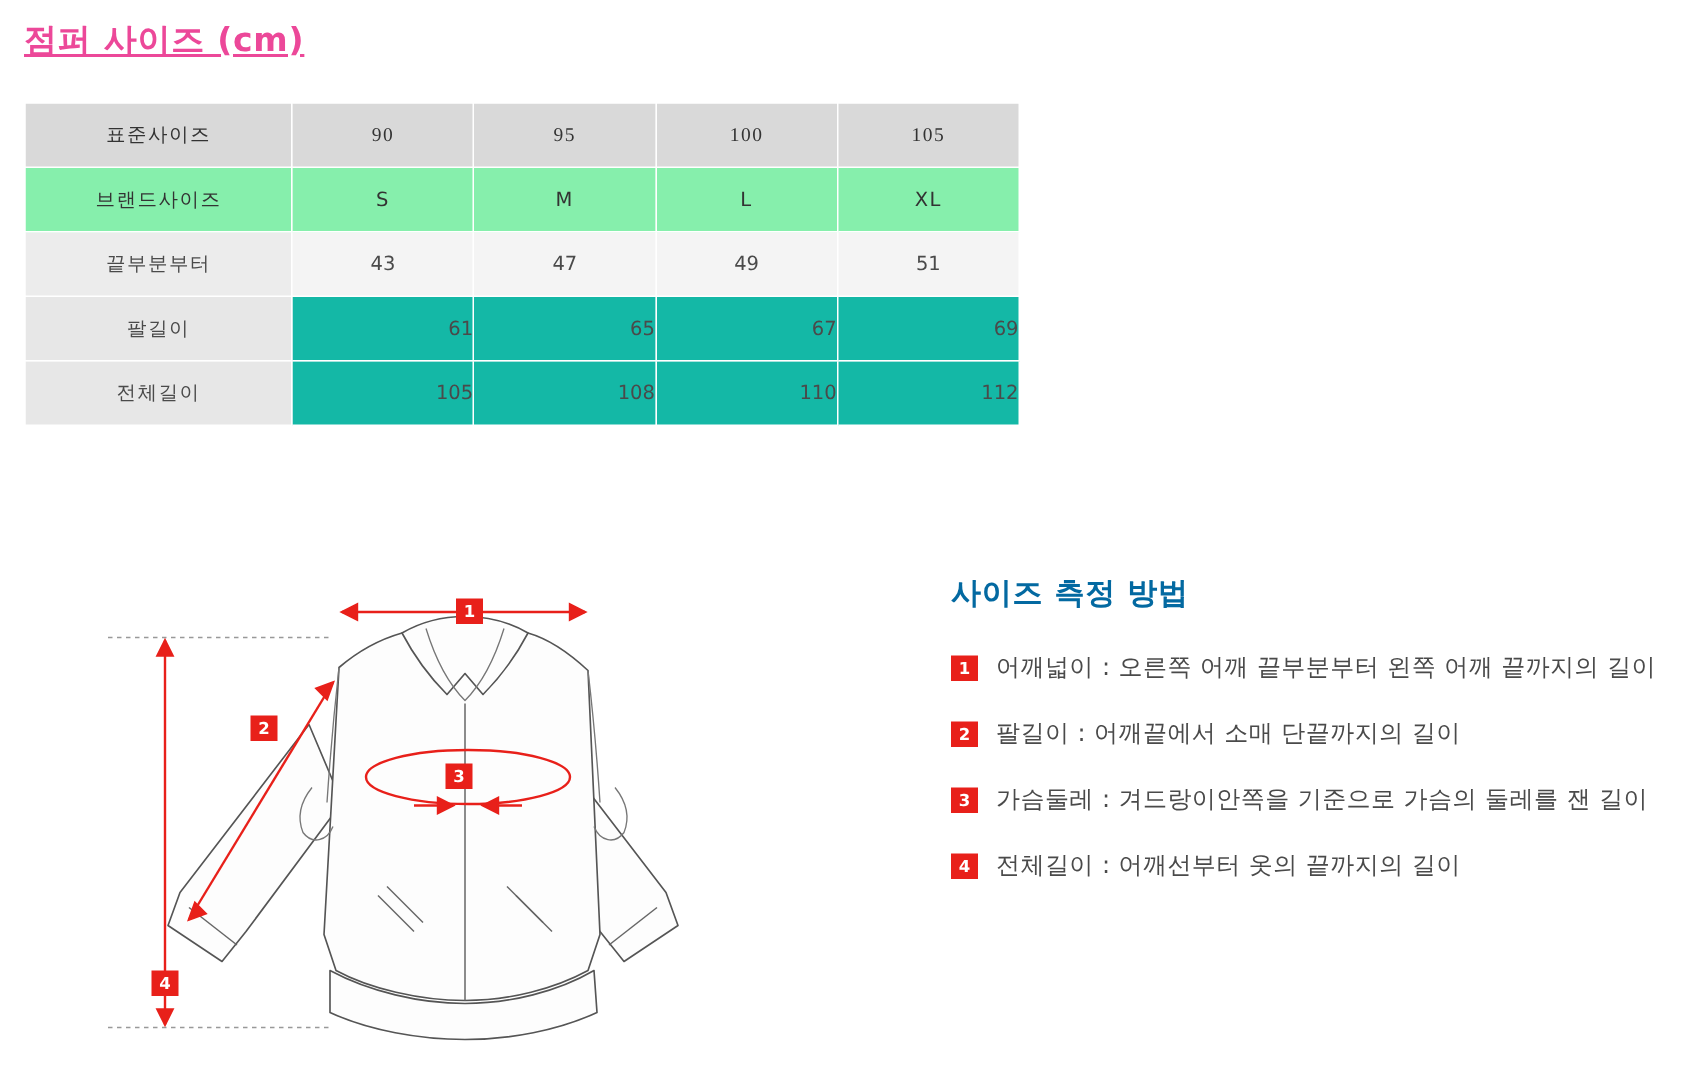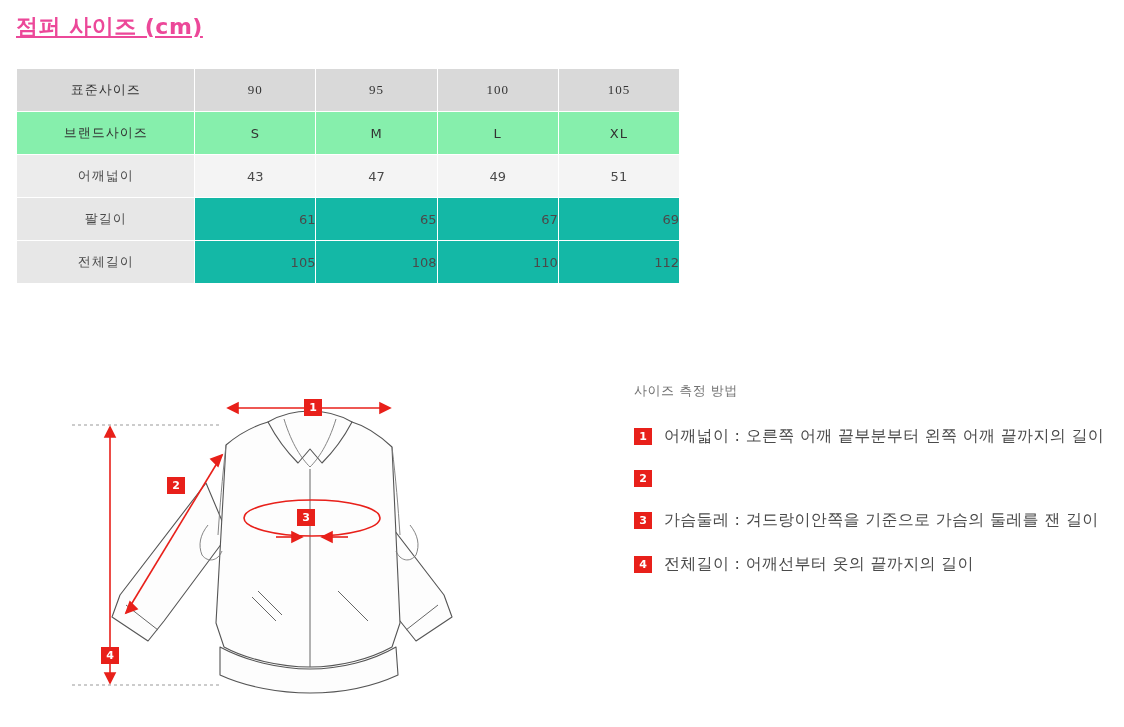--- a/index.html
+++ b/index.html
@@ -101,23 +101,23 @@
   }
 
   
   .legend {
     position: absolute;
     left: 634px;
     top: 382px;
     width: 470px;
   }
   .legend-title {
-    font-size: 13px;
-    font-weight: normal;
-    color: #737373;
+    font-size: 20px;
+    font-weight: bold;
+    color: #0369a1;
     margin-bottom: 26px;
     letter-spacing: 0.5px;
   }
   .legend-row {
     display: flex;
     align-items: center;
     margin-bottom: 23px;
   }
   .legend-row .badge {
     margin-right: 12px;
@@ -151,21 +151,21 @@
       <td>105</td>
     </tr>
     <tr class="row-head2">
       <td>브랜드사이즈</td>
       <td>S</td>
       <td>M</td>
       <td>L</td>
       <td>XL</td>
     </tr>
     <tr class="row-body">
-      <td class="rowlabel">어깨넓이</td>
+      <td class="rowlabel">끝부분부터</td>
       <td class="cell">43</td>
       <td class="cell">47</td>
       <td class="cell">49</td>
       <td class="cell">51</td>
     </tr>
     <tr class="row-body alt">
       <td class="rowlabel">팔길이</td>
       <td class="cell">61</td>
       <td class="cell">65</td>
       <td class="cell">67</td>
@@ -262,20 +262,21 @@
 
 <div class="legend">
   <div class="legend-title">사이즈 측정 방법</div>
 
   <div class="legend-row">
     <span class="badge">1</span>
     <span class="legend-text">어깨넓이 : 오른쪽 어깨 끝부분부터 왼쪽 어깨 끝까지의 길이</span>
   </div>
   <div class="legend-row">
     <span class="badge">2</span>
+    <span class="legend-text">팔길이 : 어깨끝에서 소매 단끝까지의 길이</span>
   </div>
   <div class="legend-row">
     <span class="badge">3</span>
     <span class="legend-text">가슴둘레 : 겨드랑이안쪽을 기준으로 가슴의 둘레를 잰 길이</span>
   </div>
   <div class="legend-row">
     <span class="badge">4</span>
     <span class="legend-text">전체길이 : 어깨선부터 옷의 끝까지의 길이</span>
   </div>
 </div>

